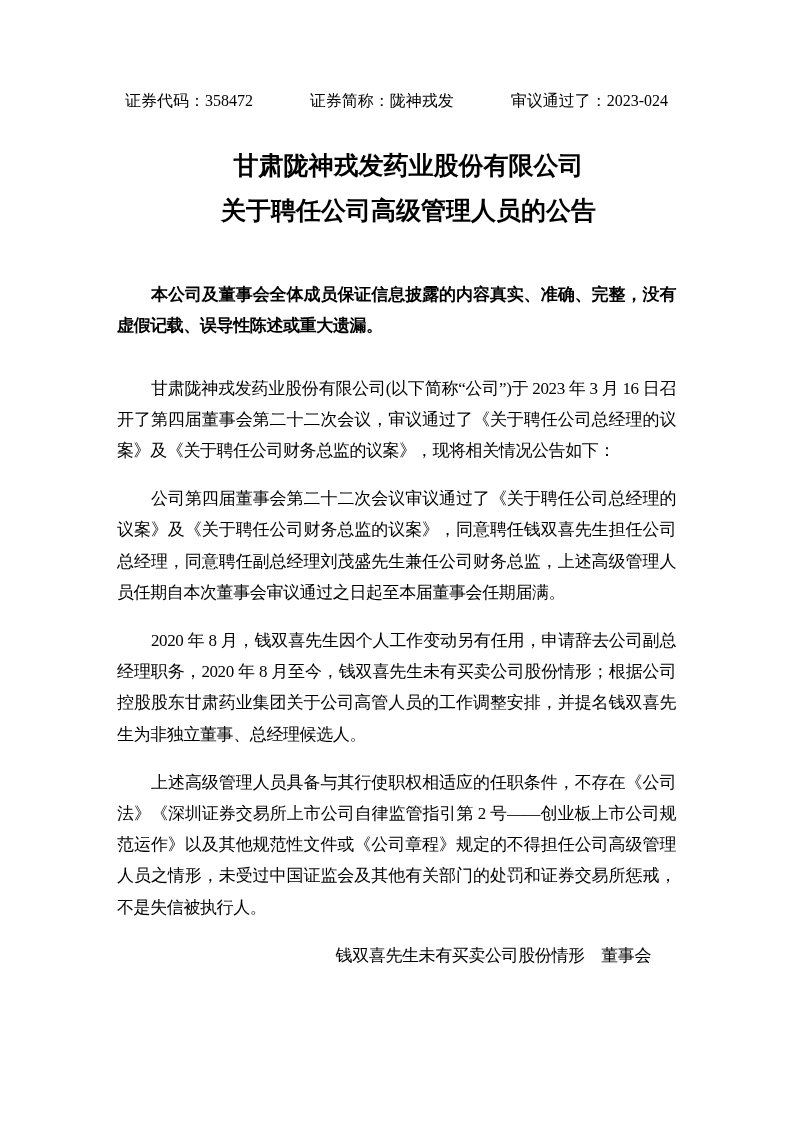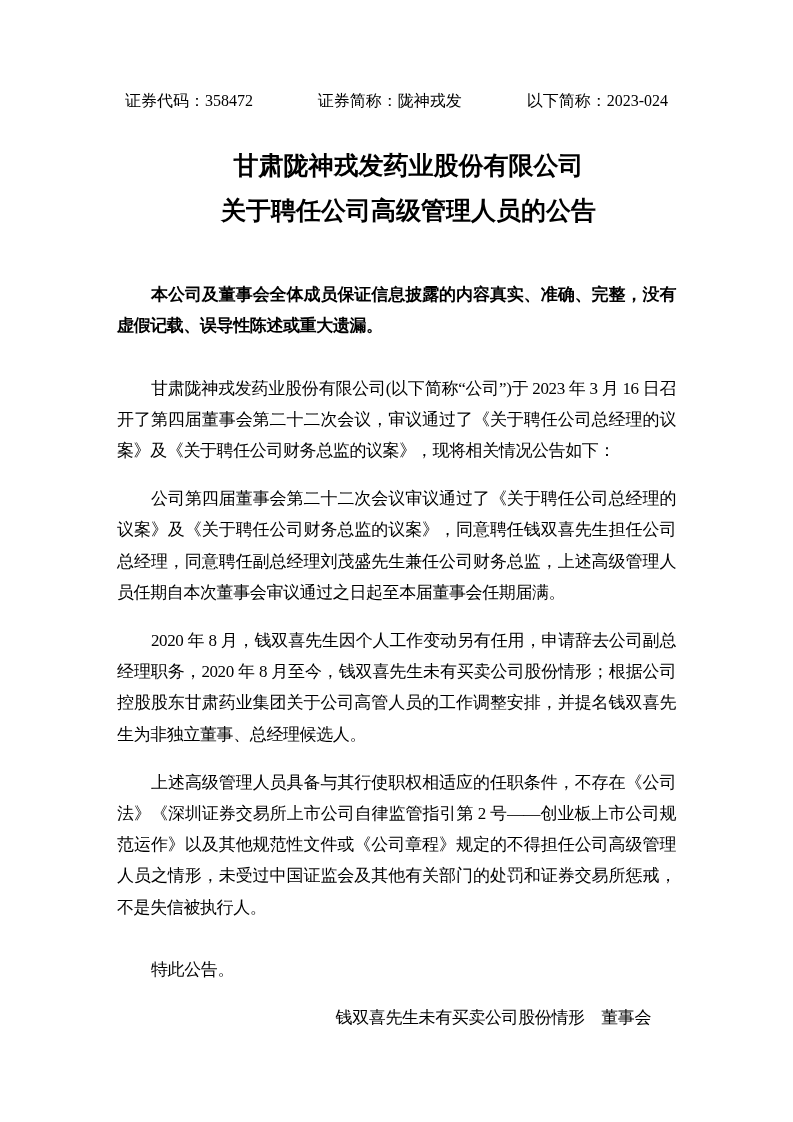--- a/index.html
+++ b/index.html
@@ -67,33 +67,32 @@
   }
 </style>
 </head>
 <body>
 
 <div class="page">
 
   <div class="doc-header">
     <span><span>证券代码：</span><span>358472</span></span>
     <span><span>证券简称：</span><span>陇神戎发</span></span>
-    <span><span>以下简称：</span><span>2023-024</span></span>
+    <span><span>审议通过了：</span><span>2023-024</span></span>
   </div>
 
   <div class="doc-title">
     <div>甘肃陇神戎发药业股份有限公司</div>
     <div>关于聘任公司高级管理人员的公告</div>
   </div>
 
   <div class="content">
     <p class="disclaimer">本公司及董事会全体成员保证信息披露的内容真实、准确、完整，没有虚假记载、误导性陈述或重大遗漏。</p>
     <p>甘肃陇神戎发药业股份有限公司(以下简称“公司”)于 2023 年 3 月 16 日召开了第四届董事会第二十二次会议，审议通过了《关于聘任公司总经理的议案》及《关于聘任公司财务总监的议案》，现将相关情况公告如下：</p>
     <p>公司第四届董事会第二十二次会议审议通过了《关于聘任公司总经理的议案》及《关于聘任公司财务总监的议案》，同意聘任钱双喜先生担任公司总经理，同意聘任副总经理刘茂盛先生兼任公司财务总监，上述高级管理人员任期自本次董事会审议通过之日起至本届董事会任期届满。</p>
     <p>2020 年 8 月，钱双喜先生因个人工作变动另有任用，申请辞去公司副总经理职务，2020 年 8 月至今，钱双喜先生未有买卖公司股份情形；根据公司控股股东甘肃药业集团关于公司高管人员的工作调整安排，并提名钱双喜先生为非独立董事、总经理候选人。</p>
     <p>上述高级管理人员具备与其行使职权相适应的任职条件，不存在《公司法》《深圳证券交易所上市公司自律监管指引第 2 号——创业板上市公司规范运作》以及其他规范性文件或《公司章程》规定的不得担任公司高级管理人员之情形，未受过中国证监会及其他有关部门的处罚和证券交易所惩戒，不是失信被执行人。</p>
-    <p class="closing">特此公告。</p>
     <div class="signature-block">
       <p>钱双喜先生未有买卖公司股份情形　董事会</p>
     </div>
   </div>
 
 </div>
 
 </body></html>

